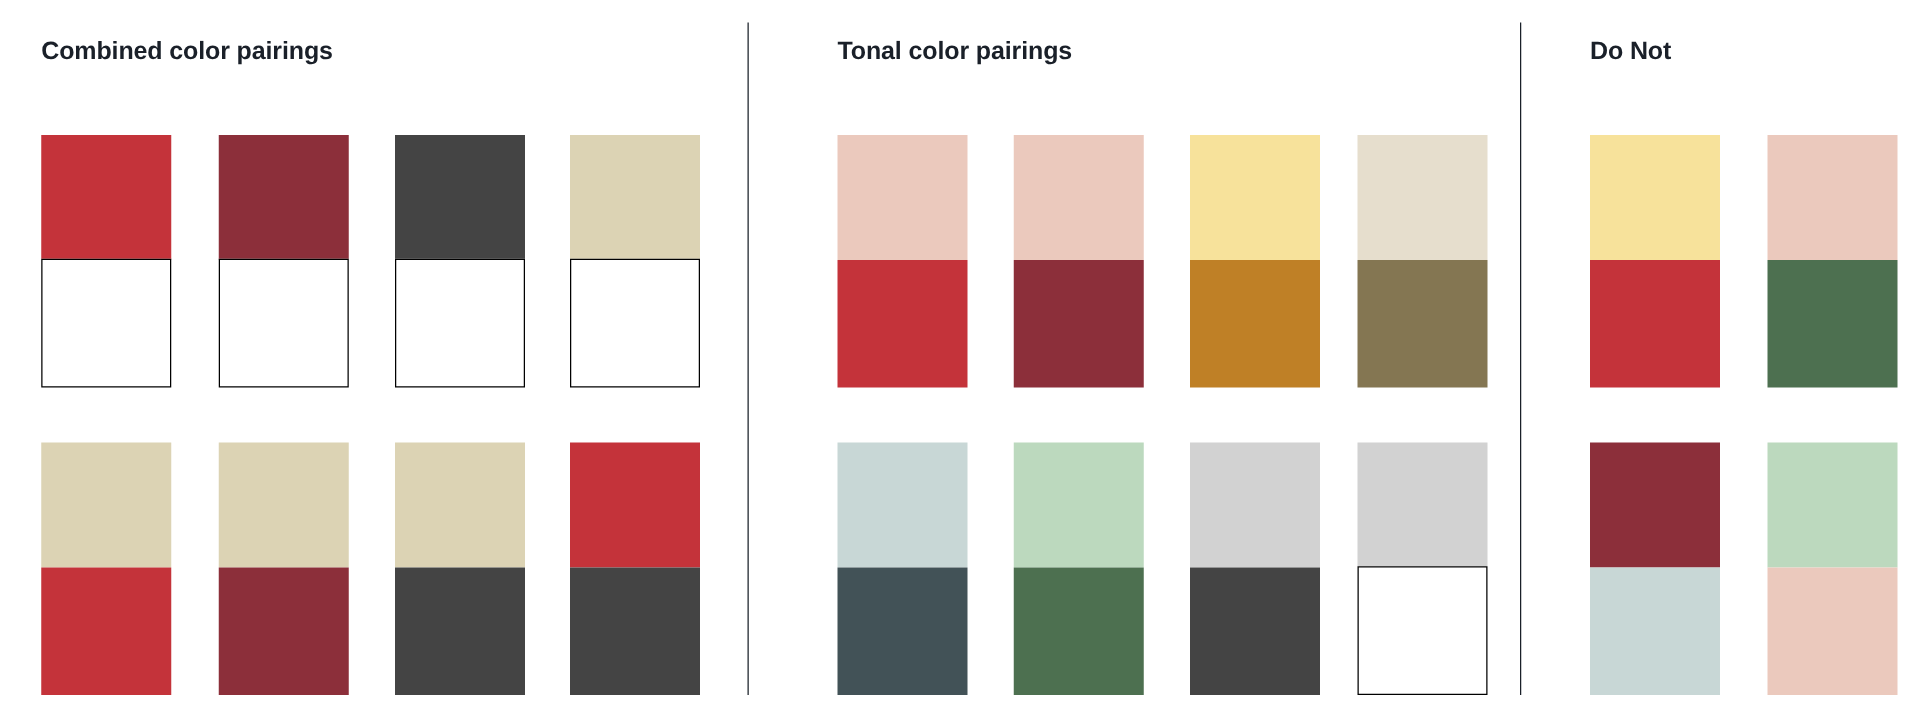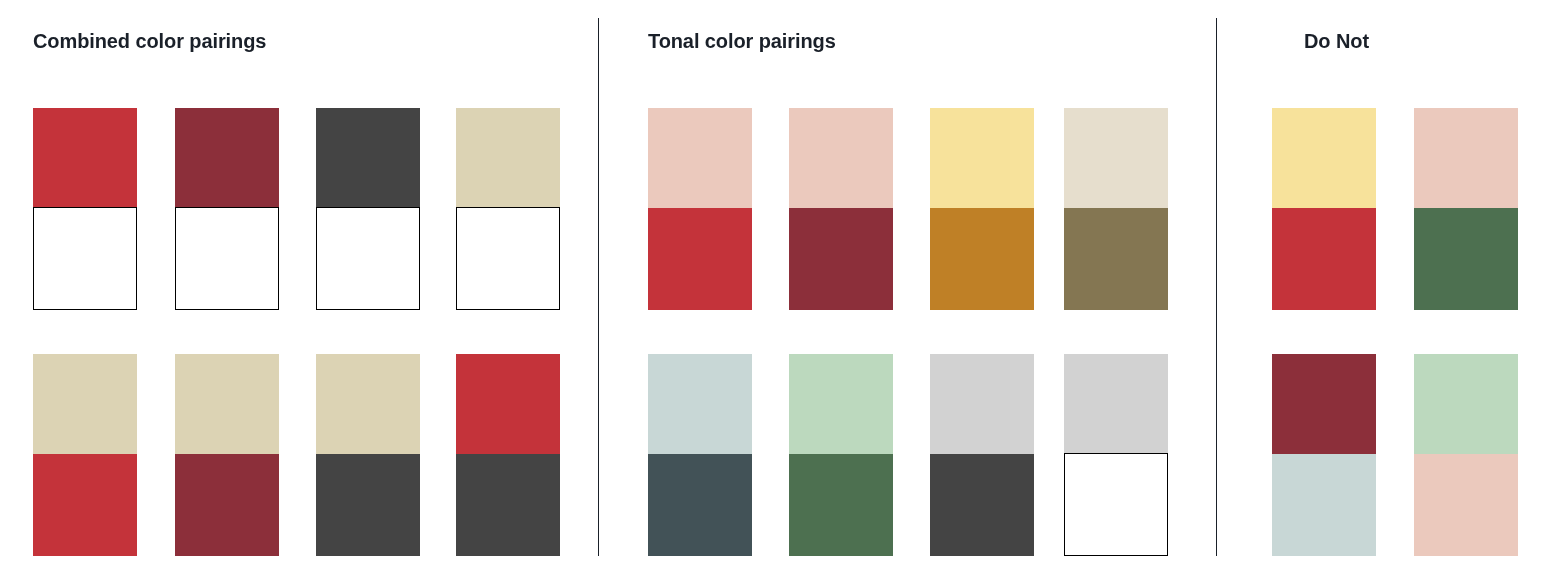--- a/index.html
+++ b/index.html
@@ -33,21 +33,21 @@
   .divider.d1 { left: 598px; }
   .divider.d2 { left: 1216px; }
 
   
   .section {
     position: absolute;
     top: 0;
     height: 582px;
   }
   .section.s1 { left: 0px;    width: 598px; margin-left: 13px; }
-  .section.s2 { left: 598px;  width: 618px; }
+  .section.s2 { left: 620px;  width: 618px; }
   .section.s3 { left: 1216px; width: 326px; }
 
   .section-title {
     position: absolute;
     top: 29px;
     font-size: 20px;
     font-weight: bold;
     letter-spacing: -0.1px;
     color: #1a2029;
     white-space: nowrap;
@@ -181,21 +181,21 @@
         <div class="pair row2 c4">
           <div class="cell top" style="background: rgb(210, 210, 210);"></div>
           <div class="cell bottom outline" style="background: rgb(255, 255, 255);"></div>
         </div>
       </div>
   </div>
 
   <div class="divider d2" style="background: rgb(26, 32, 41);"></div>
 
   <div class="section s3">
-    <div class="section-title" style="color: rgb(26, 32, 41); margin-left: 32px;">Do Not</div>
+    <div class="section-title" style="color: rgb(26, 32, 41);">Do Not</div>
     <div class="grid">
         <div class="pair row1 c1">
           <div class="cell top" style="background: rgb(247, 226, 155);"></div>
           <div class="cell bottom" style="background: rgb(196, 51, 58);"></div>
         </div>
         <div class="pair row1 c2">
           <div class="cell top" style="background: rgb(235, 201, 189);"></div>
           <div class="cell bottom" style="background: rgb(77, 112, 80);"></div>
         </div>
         <div class="pair row2 c1">

